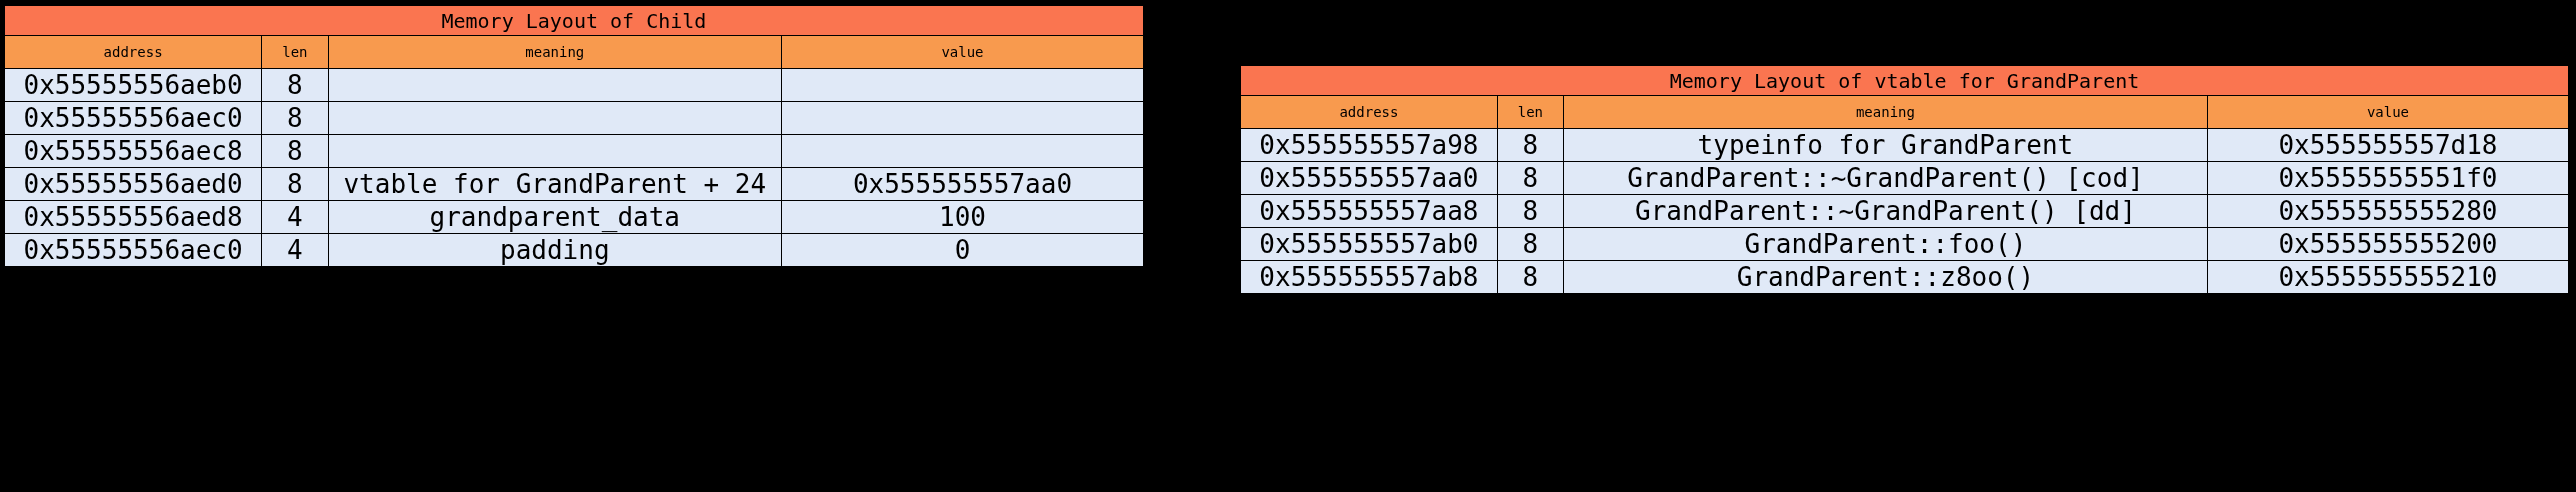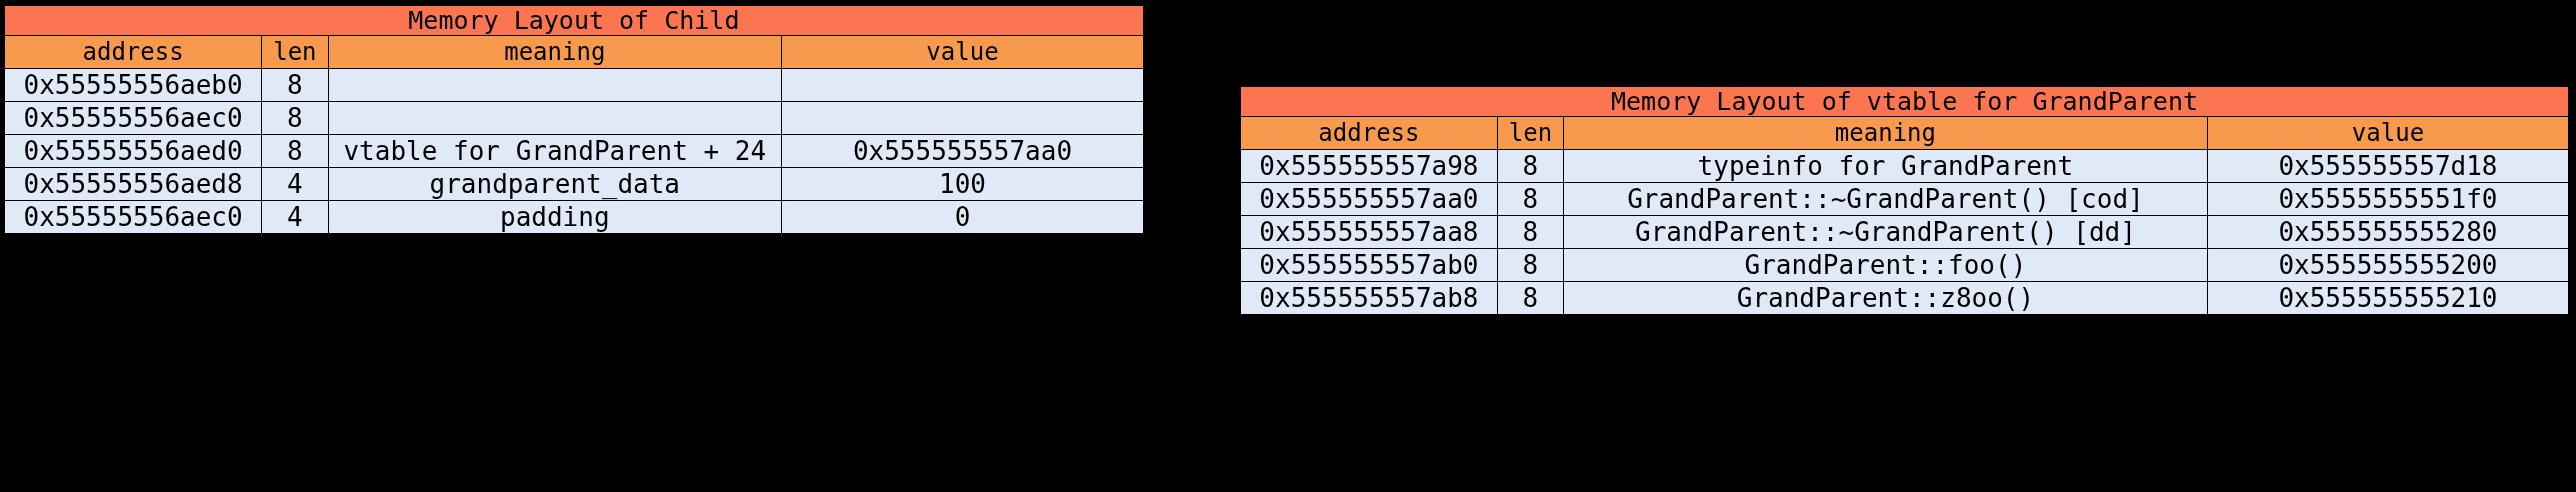--- a/index.html
+++ b/index.html
@@ -30,27 +30,27 @@
     font-weight: normal;
     color: #000000;
     white-space: nowrap;
     overflow: hidden;
     padding: 0 2.9px;
   }
 
   .title-cell {
     background: #fa7550;
     height: 29px;
-    font-size: 25px;
+    font-size: 20px;
   }
 
   .head-cell {
     background: #f89a4e;
     height: 32px;
-    font-size: 24px;
+    font-size: 14px;
   }
 
   .data-cell {
     background: #e0e9f7;
     height: 32px;
     font-size: 26px;
   }
 
   
   #table-child {
@@ -59,21 +59,21 @@
     width: 1142px;
   }
   #table-child .col-address { width: 257px; }
   #table-child .col-len     { width: 66px;  }
   #table-child .col-meaning { width: 452px; }
   #table-child .col-value   { width: 361px; }
 
   
   #table-vtable {
     left: 1239px;
-    top: 85px;
+    top: 64px;
     width: 1331px;
   }
   #table-vtable .col-address { width: 257px; }
   #table-vtable .col-len     { width: 66px;  }
   #table-vtable .col-meaning { width: 643px; }
   #table-vtable .col-value   { width: 361px; }
 </style>
 </head>
 <body>
 
@@ -97,20 +97,26 @@
   </thead>
   <tbody>
     <tr>
       <td class="data-cell">0x55555556aeb0</td>
       <td class="data-cell">8</td>
       <td class="data-cell"></td>
       <td class="data-cell"></td>
     </tr>
     <tr>
       <td class="data-cell">0x55555556aec0</td>
+      <td class="data-cell">8</td>
+      <td class="data-cell"></td>
+      <td class="data-cell"></td>
+    </tr>
+    <tr>
+      <td class="data-cell">0x55555556aec8</td>
       <td class="data-cell">8</td>
       <td class="data-cell"></td>
       <td class="data-cell"></td>
     </tr>
     <tr>
       <td class="data-cell">0x55555556aed0</td>
       <td class="data-cell">8</td>
       <td class="data-cell">vtable for GrandParent + 24</td>
       <td class="data-cell">0x555555557aa0</td>
     </tr>

